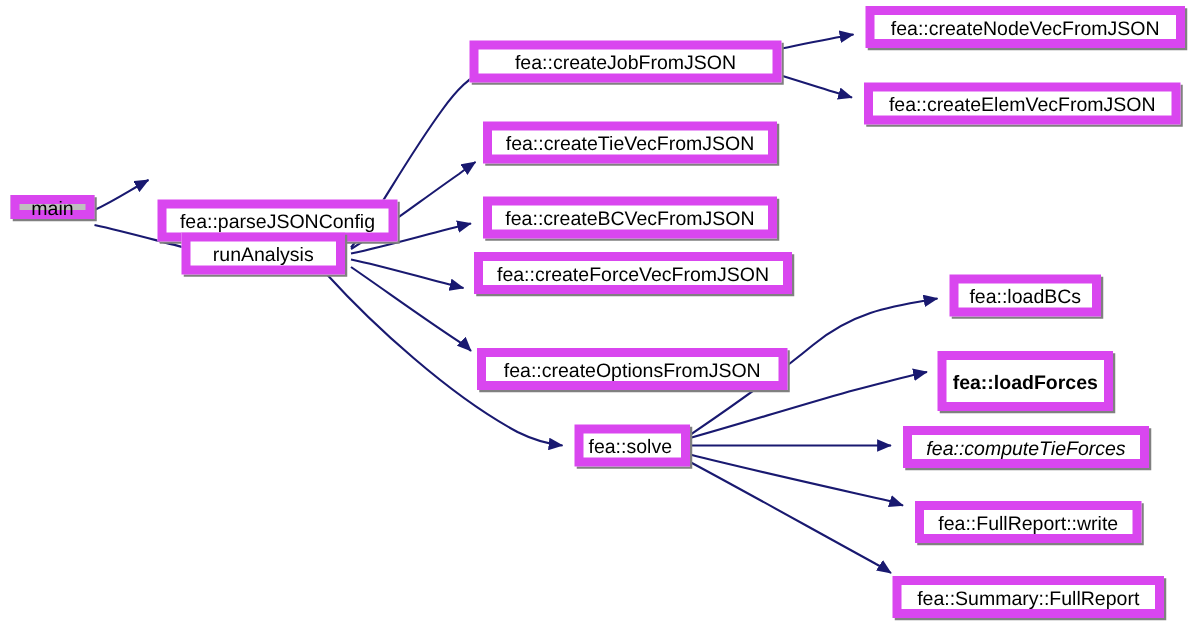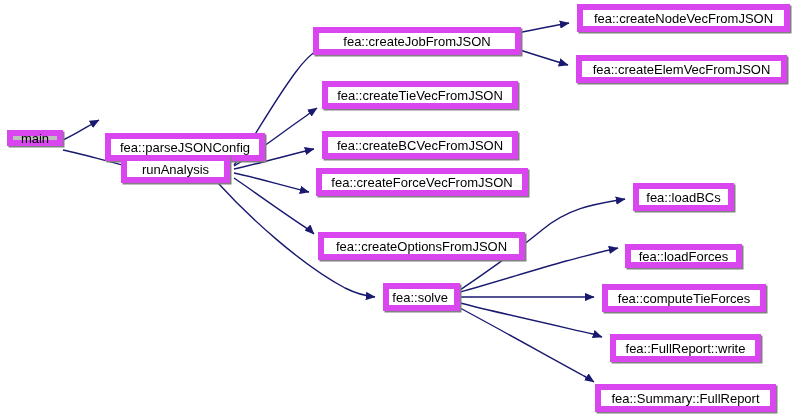--- a/index.html
+++ b/index.html
@@ -105,24 +105,24 @@
       </div>
       <div class="node" style="left: 577px; top: 4px; width: 213px; height: 28px;">
         <span class="node-label">fea::createNodeVecFromJSON</span>
       </div>
       <div class="node" style="left: 576px; top: 55px; width: 211px; height: 28px;">
         <span class="node-label">fea::createElemVecFromJSON</span>
       </div>
       <div class="node" style="left: 633px; top: 183px; width: 101px; height: 28px;">
         <span class="node-label">fea::loadBCs</span>
       </div>
-      <div class="node" style="left: 625px; top: 244px; width: 117px; height: 24px;">
+      <div class="node" style="left: 625px; top: 234px; width: 117px; height: 40px; font-weight: bold;">
         <span class="node-label">fea::loadForces</span>
       </div>
-      <div class="node" style="left: 602px; top: 284px; width: 164px; height: 28px;">
+      <div class="node" style="left: 602px; top: 284px; width: 164px; height: 28px; font-style: italic;">
         <span class="node-label">fea::computeTieForces</span>
       </div>
       <div class="node" style="left: 610px; top: 334px; width: 151px; height: 28px;">
         <span class="node-label">fea::FullReport::write</span>
       </div>
       <div class="node" style="left: 595px; top: 384px; width: 181px; height: 28px;">
         <span class="node-label">fea::Summary::FullReport</span>
       </div>
     </div>
 </div>

